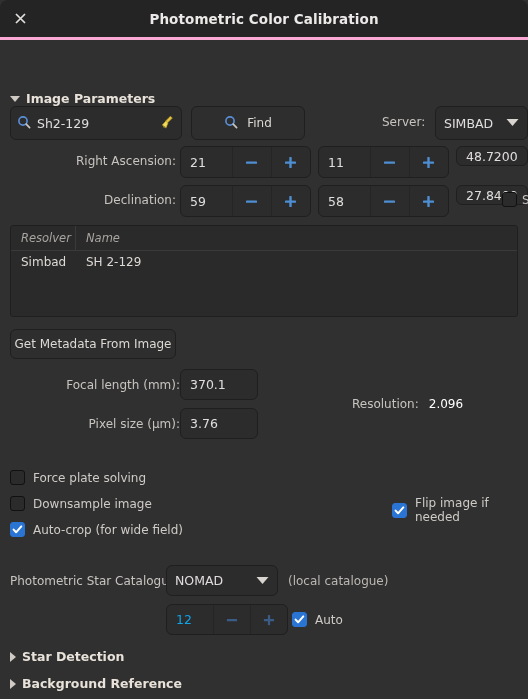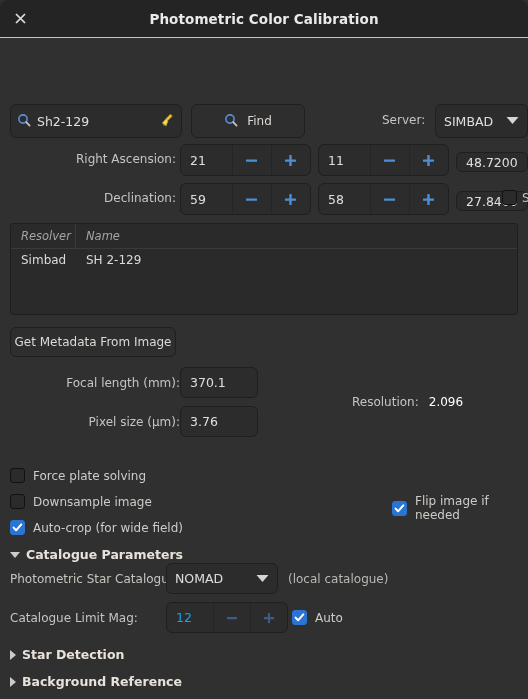--- a/index.html
+++ b/index.html
@@ -21,21 +21,21 @@
     box-sizing: border-box;
   }
 
   
   .titlebar {
     position: relative;
     height: 37px;
     background: #242424;
     border-top-left-radius: 8px;
     border-top-right-radius: 8px;
-    border-bottom: 1px solid #f9a8d4;
+    border-bottom: 3px solid #f9a8d4;
     display: flex;
     align-items: center;
   }
   .title-text {
     position: absolute;
     left: 0; right: 0;
     text-align: center;
     font-size: 13.5px;
     font-weight: bold;
     color: #eceae8;
@@ -175,21 +175,21 @@
   .spin-btn {
     width: 39px;
     display: flex; align-items: center; justify-content: center;
     border-left: 1px solid #252525;
     color: #4e8fd4;
     cursor: pointer;
     user-select: none;
   }
   .spin-btn svg { display: block; }
   .plain-field {
-    position: absolute; top: 8px;
+    position: absolute; top: 0;
     height: 20px;
     padding: 0 9px;
     font-size: 12.5px;
     color: #e0dedc;
   }
 
   .s-check {
     position: absolute; top: 7px; left: 492px;
     display: flex; align-items: center; gap: 5px;
   }
@@ -306,20 +306,24 @@
         <svg width="11" height="11" viewBox="0 0 11 11">
           <path d="M1 1 L10 10 M10 1 L1 10" stroke="#e2e0de" stroke-width="1.7" fill="none"></path>
         </svg>
       </span>
     </div>
     <div class="title-text">Photometric Color Calibration</div>
   </div>
 
   <div class="content">
 
+    <div class="section-header" style="position:absolute;left:10px;top:51px;">
+      <span class="tri tri-down"></span>
+      <span>Image Parameters</span>
+    </div>
 
     <div class="row-search">
 
       <div class="field search-field">
         <span>
           <svg width="14" height="14" viewBox="0 0 14 14">
             <circle cx="6" cy="6" r="4.1" fill="none" stroke="#5a8fd8" stroke-width="1.6"></circle>
             <path d="M9.2 9.2 L12.6 12.6" stroke="#c9c6c2" stroke-width="1.7" stroke-linecap="round"></path>
           </svg>
         </span>
@@ -481,37 +485,32 @@
 
     <div class="opt" style="left:392px;top:456px;">
       <span class="cb on">
         <svg width="11" height="11" viewBox="0 0 11 11">
             <path d="M1.6 5.6 L4.1 8.3 L9.3 2.4" stroke="#ffffff" stroke-width="2" fill="none" stroke-linecap="round" stroke-linejoin="round"></path>
           </svg>
       </span>
       <span class="t">Flip image if needed</span>
     </div>
 
-    <div class="section-header cat-header">
-      <span class="tri tri-down"></span>
-      <span>Catalogue Parameters</span>
-    </div>
 
     <div class="lbl cat-lbl1">Photometric Star Catalogue:</div>
     <div class="field cat-combo">
       <span class="combo-val">NOMAD</span>
       <span>
         <svg width="13" height="9" viewBox="0 0 13 9">
             <path d="M0.5 1 L12.5 1 L6.5 8 Z" fill="#d8d4d0"></path>
           </svg>
       </span>
     </div>
     <div class="lbl cat-note">(local catalogue)</div>
 
-    <div class="lbl cat-lbl2">Catalogue Limit Mag:</div>
     <div class="cat-spin">
       <span class="spin-val">12</span>
       <span class="spin-btn">
         <svg width="12" height="12" viewBox="0 0 13 13">
             <rect x="1" y="5.4" width="11" height="2.4" rx="0.6" fill="#3a5c86"></rect>
           </svg>
       </span>
       <span class="spin-btn">
         <svg width="12" height="12" viewBox="0 0 13 13">
             <rect x="1" y="5.4" width="11" height="2.4" rx="0.6" fill="#3a5c86"></rect>

